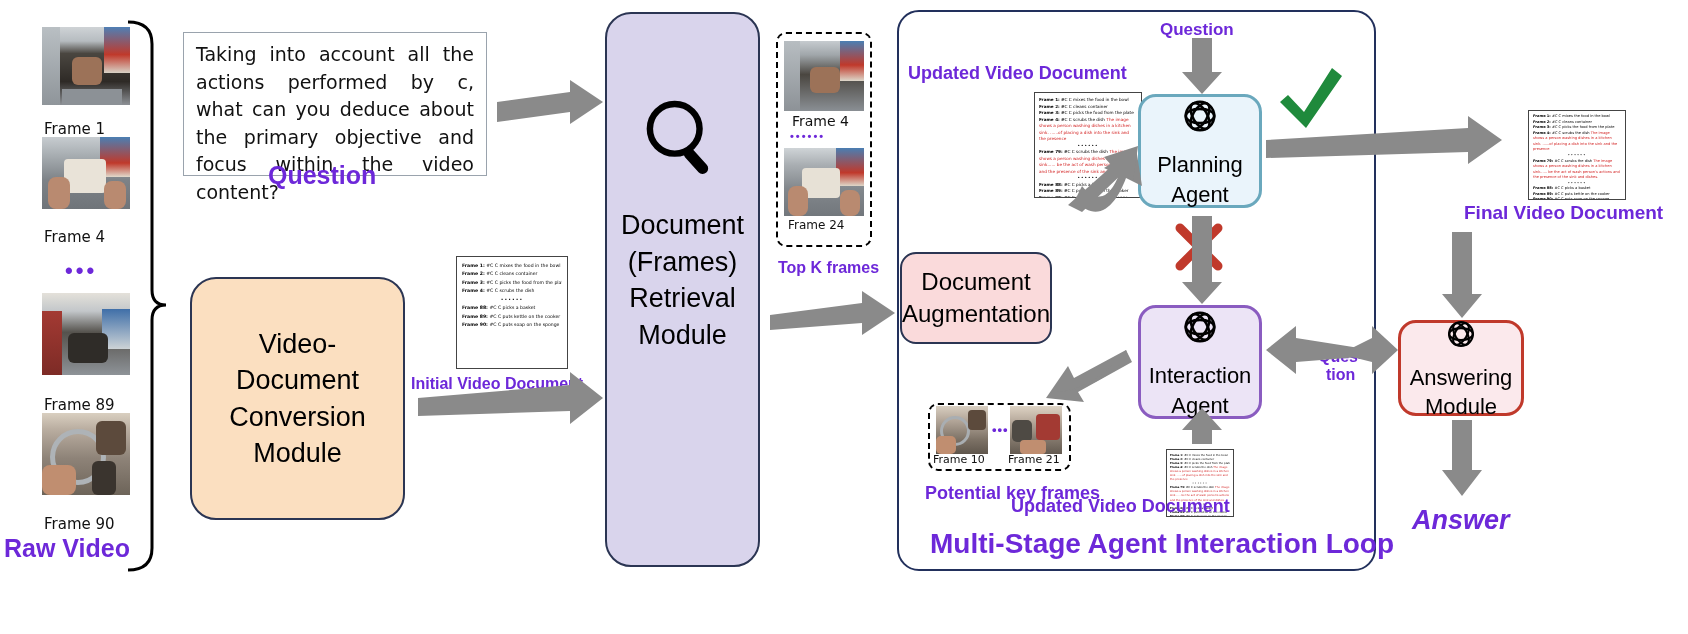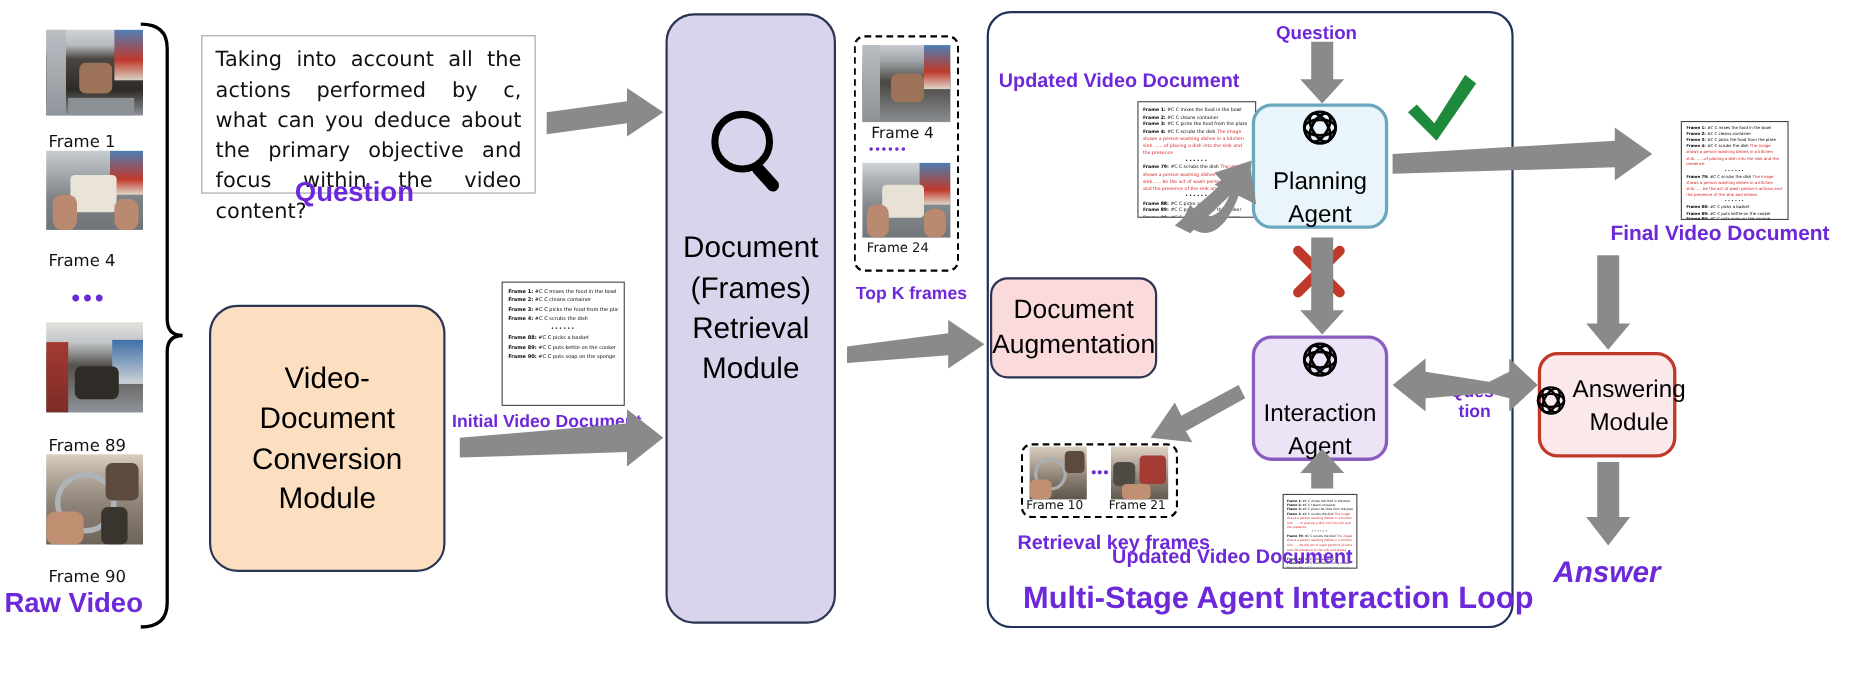--- a/index.html
+++ b/index.html
@@ -216,21 +216,21 @@
   <div class="px" style="left:0;top:30px;width:20px;height:18px;background:#c08e70;border-radius:5px;"></div>
 </div>
 <div class="fcap" style="left:933px;top:453px;font-size:11px;">Frame 10</div>
 <div class="lbl" style="position:absolute;left:992px;top:422px;font-size:13px;letter-spacing:1px;">•••</div>
 <div class="thumb" style="left:1010px;top:406px;width:52px;height:48px;background:linear-gradient(180deg,#ded3c4 0%,#b9ac9e 30%,#83786c 70%,#635a50 100%);">
   <div class="px" style="left:26px;top:8px;width:24px;height:26px;background:#a33a33;border-radius:4px;"></div>
   <div class="px" style="left:2px;top:14px;width:20px;height:22px;background:#4e4a44;border-radius:5px;"></div>
   <div class="px" style="left:10px;top:34px;width:26px;height:14px;background:#c08e70;border-radius:4px;"></div>
 </div>
 <div class="fcap" style="left:1008px;top:453px;font-size:11px;">Frame 21</div>
-<div class="lbl" style="position:absolute;left:925px;top:483px;font-size:18px;">Retrieval key frames</div>
+<div class="lbl" style="position:absolute;left:925px;top:483px;font-size:18px;">Potential key frames</div>
 
 <div class="doccard" style="left:1166px;top:449px;width:68px;height:68px;padding:3px 3px;font-size:2.7px;line-height:1.5;">
   <span class="ln"><b>Frame 1:</b> <span>#C C mixes the food in the bowl</span></span>
   <span class="ln"><b>Frame 2:</b> <span>#C C cleans container</span></span>
   <span class="ln"><b>Frame 3:</b> <span>#C C picks the food from the plate</span></span>
   <span class="ln" style="white-space:normal;"><b>Frame 4:</b> <span>#C C scrubs the dish</span><span class="aug"> The image shows a person washing dishes in a kitchen sink. ......of placing a dish into the sink and the presence</span></span>
   <span class="ln dots">••••••</span>
   <span class="ln" style="white-space:normal;"><b>Frame 79:</b> <span>#C C scrubs the dish</span><span class="aug"> The image shows a person washing dishes in a kitchen sink...... be the act of wash person's actions and the presence of the sink and dishes.</span></span>
   <span class="ln dots">••••••</span>
   <span class="ln"><b>Frame 88:</b> <span>#C C picks a basket</span></span>
@@ -252,21 +252,21 @@
   <span class="ln dots">••••••</span>
   <span class="ln" style="white-space:normal;"><b>Frame 79:</b> <span>#C C scrubs the dish</span><span class="aug"> The image shows a person washing dishes in a kitchen sink...... be the act of wash person's actions and the presence of the sink and dishes.</span></span>
   <span class="ln dots">••••••</span>
   <span class="ln"><b>Frame 88:</b> <span>#C C picks a basket</span></span>
   <span class="ln"><b>Frame 89:</b> <span>#C C puts kettle on the cooker</span></span>
   <span class="ln"><b>Frame 90:</b> <span>#C C puts soap on the sponge</span></span>
 </div>
 <div class="lbl" style="position:absolute;left:1464px;top:202px;font-size:19px;">Final Video Document</div>
 
 <div class="modbox m-ans" style="left:1398px;top:320px;width:126px;height:96px;">
-  <div style="display:flex;align-items:center;">
+  <div style="display:flex;flex-direction:column;align-items:center;">
     <span class="oailogo">
       <svg width="40" height="40" viewBox="0 0 64 64">
         <g fill="none" stroke="#000" stroke-width="3.4">
           <circle cx="32" cy="32" r="19"></circle>
           <ellipse cx="32" cy="32" rx="19" ry="9.5" transform="rotate(60 32 32)"></ellipse>
           <ellipse cx="32" cy="32" rx="19" ry="9.5" transform="rotate(-60 32 32)"></ellipse>
           <ellipse cx="32" cy="32" rx="19" ry="9.5"></ellipse>
         </g>
       </svg>
     </span>

